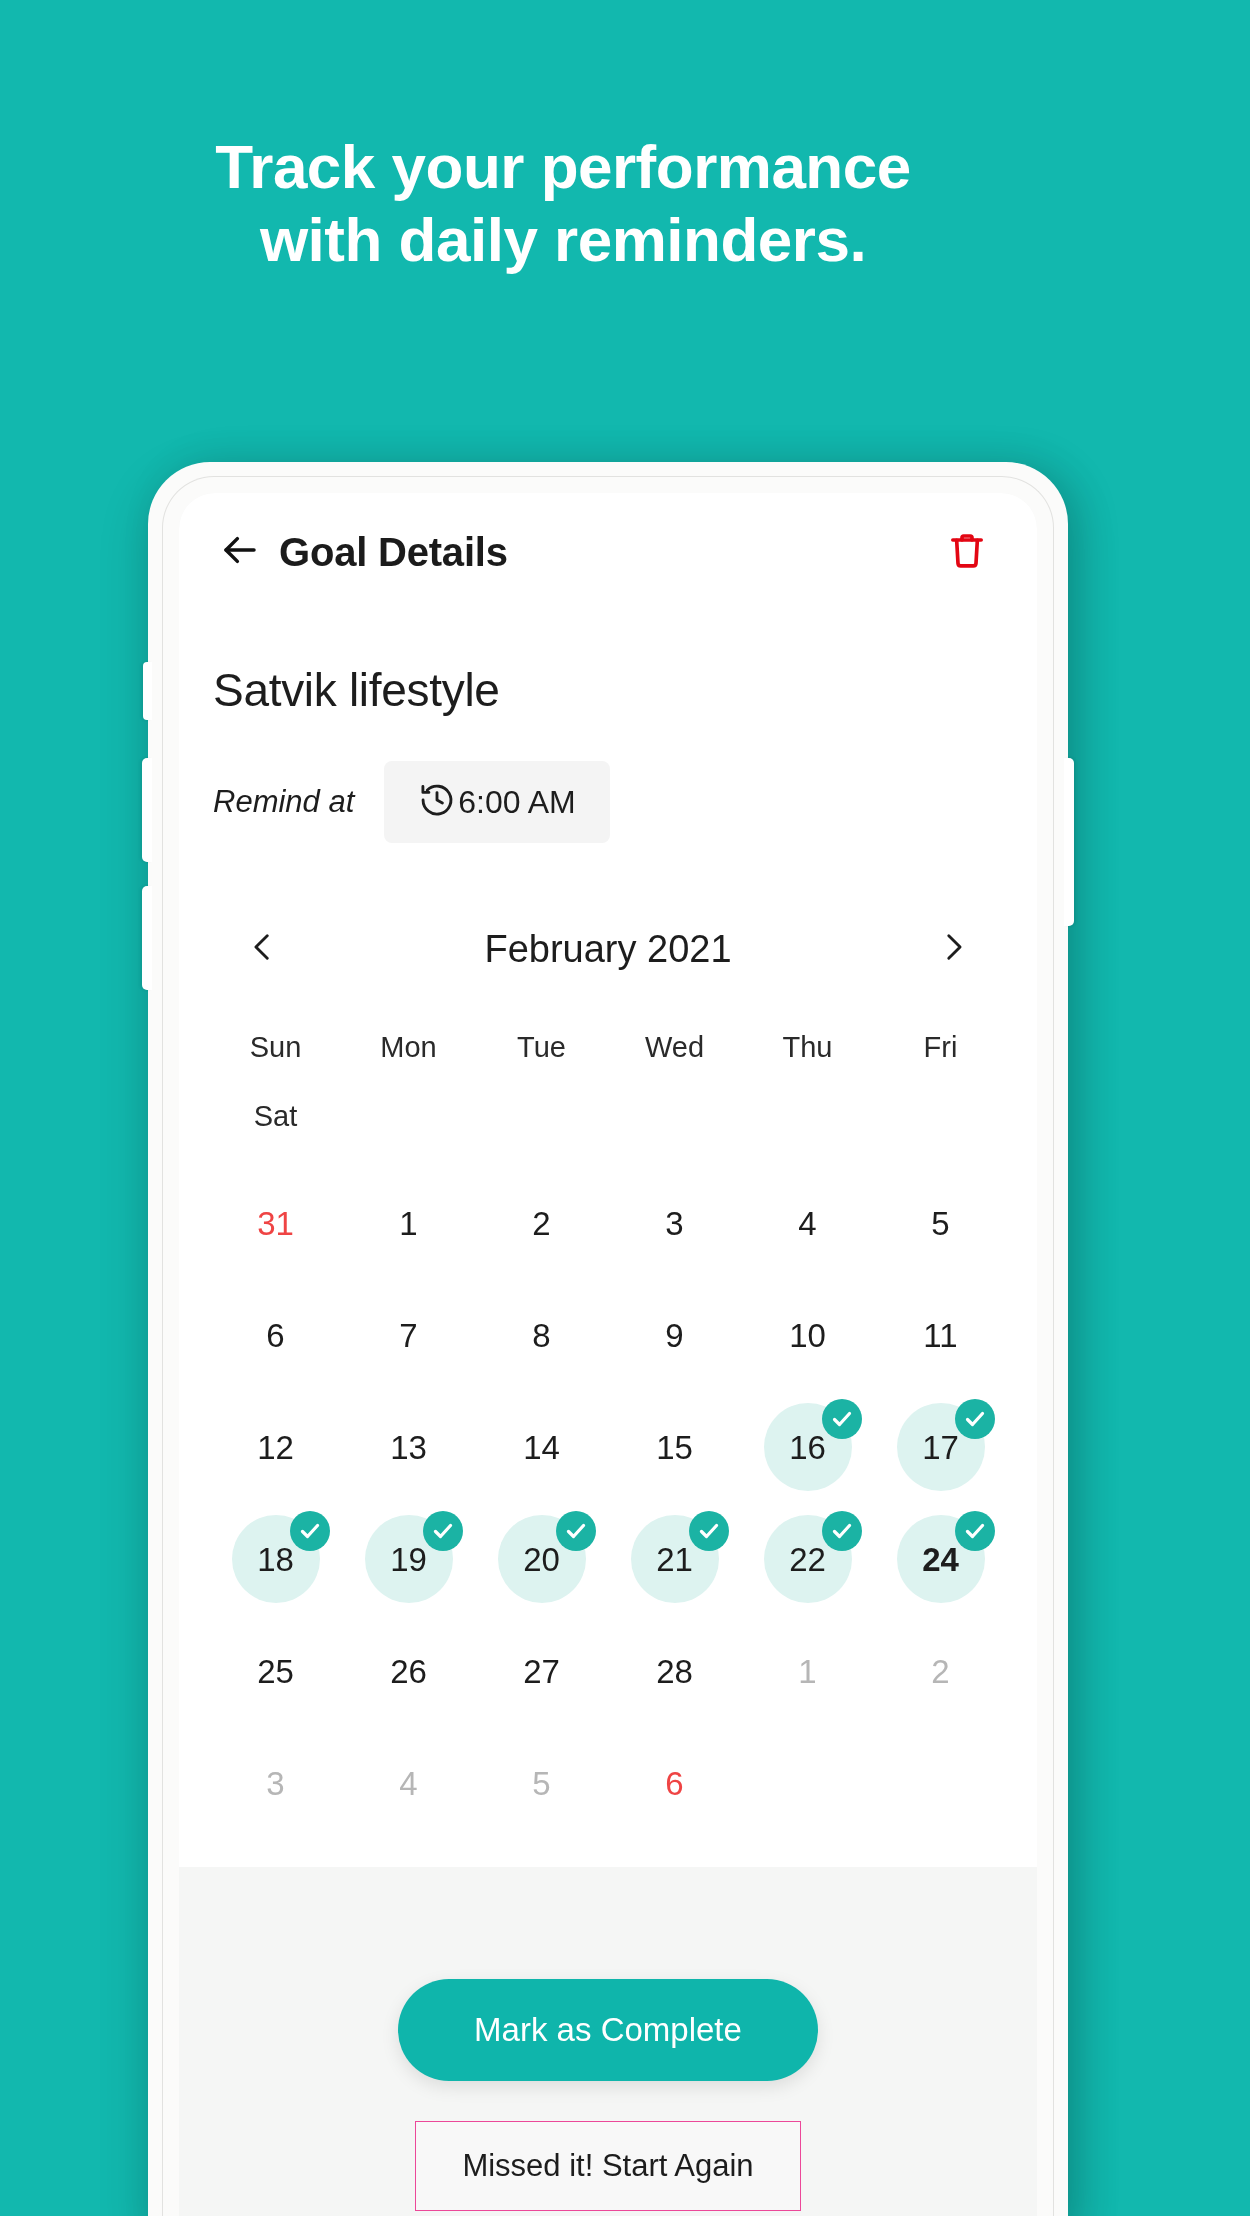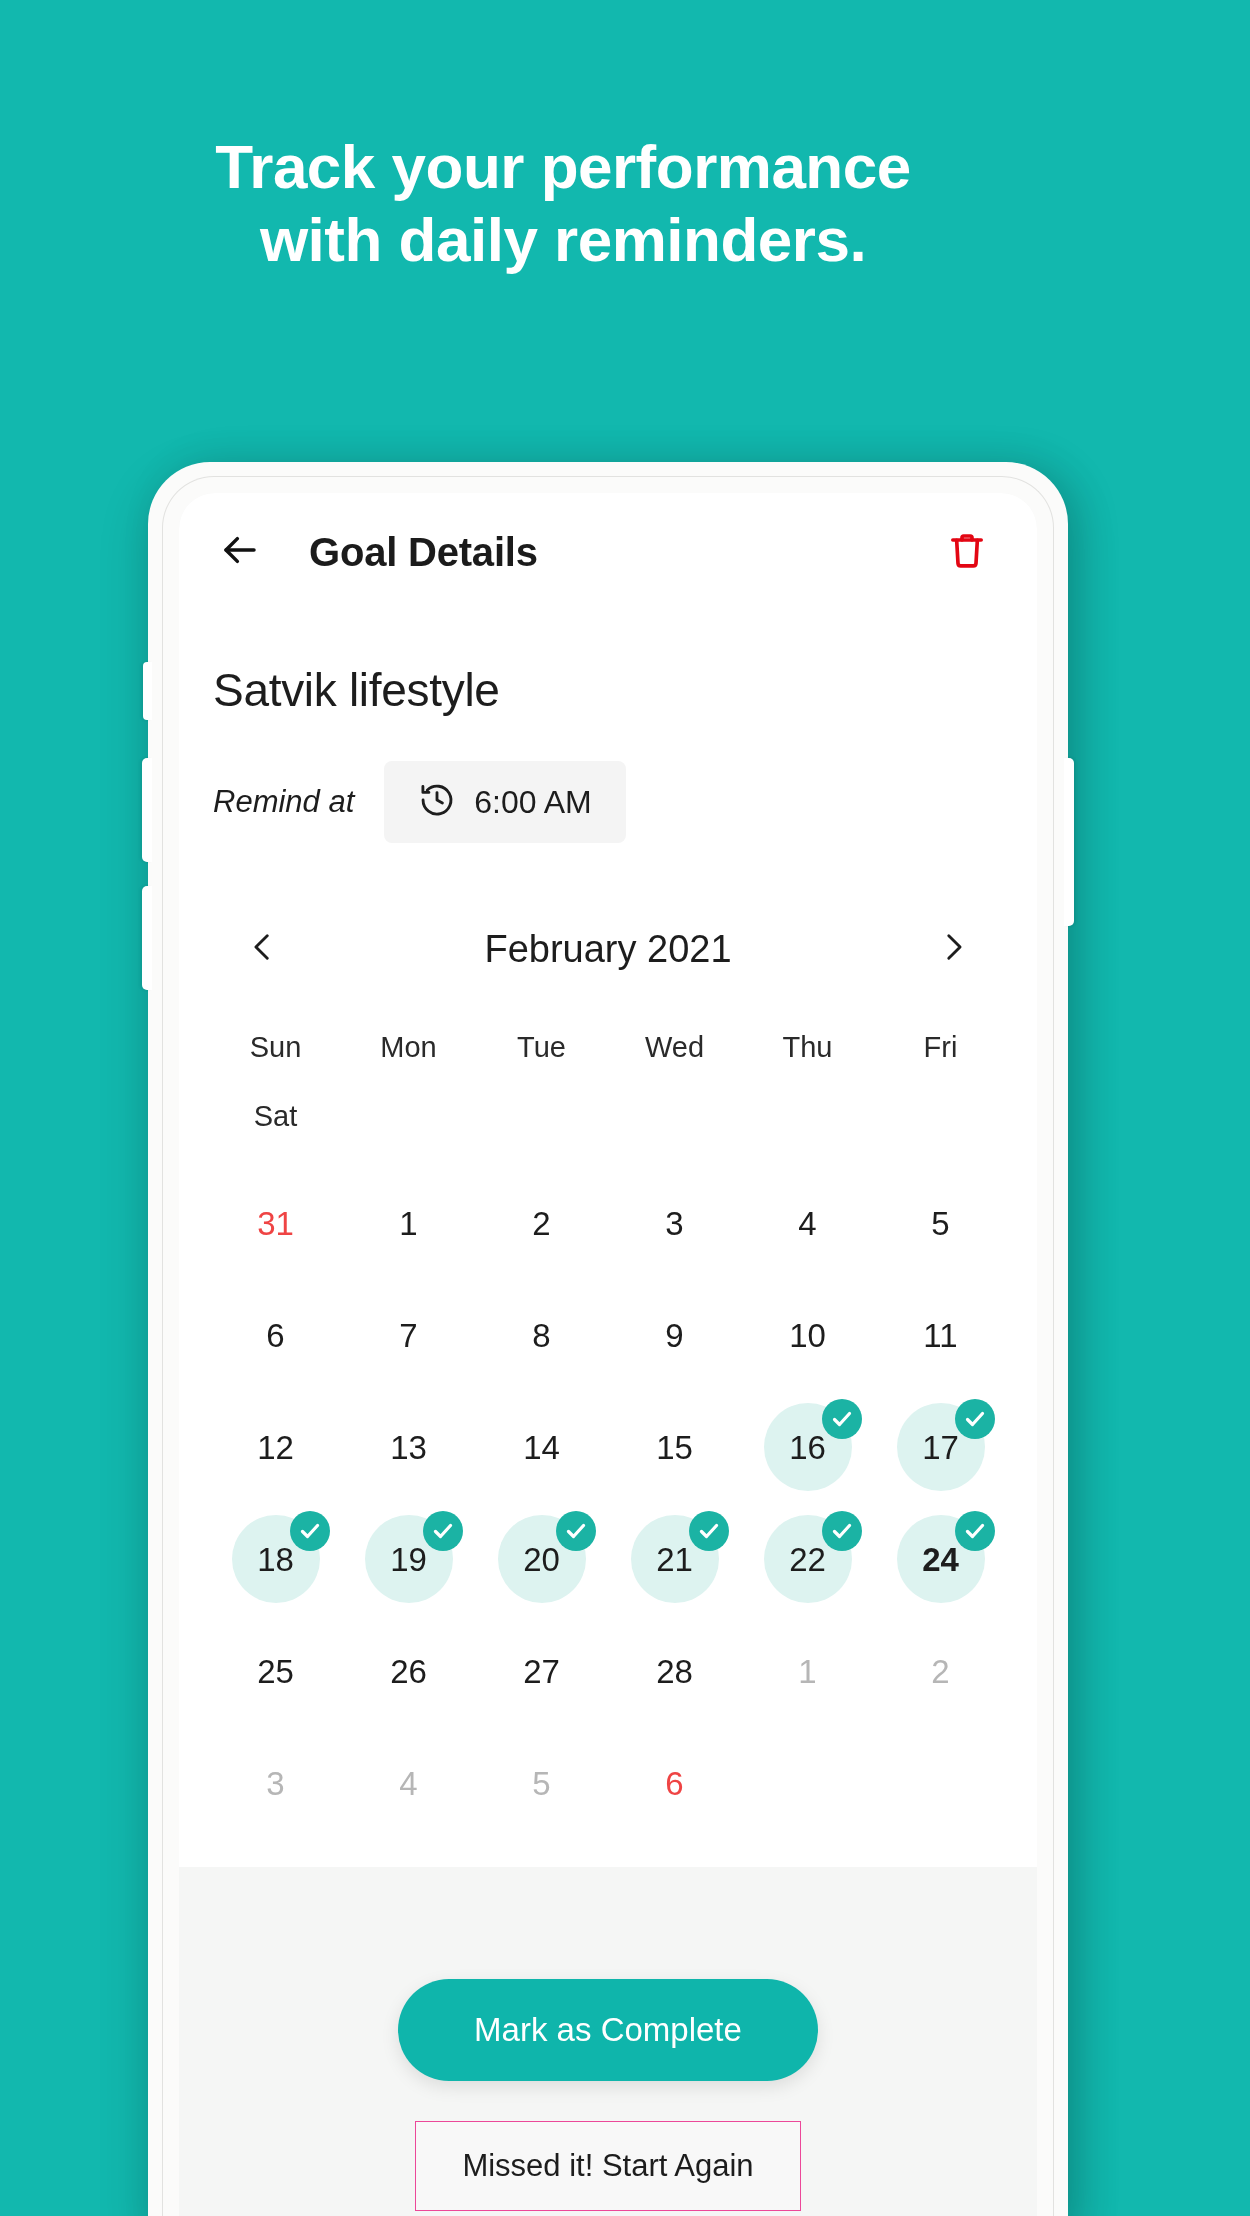--- a/index.html
+++ b/index.html
@@ -94,21 +94,21 @@
   .back-btn {
     width: 62px; height: 62px;
     display: flex; align-items: center; justify-content: center;
     cursor: pointer;
   }
   .appbar-title {
     flex: 1;
     font-size: 40px;
     font-weight: 700;
     color: #1b1b1b;
-    margin-left: 38px;
+    margin-left: 8px;
     letter-spacing: -0.2px;
   }
   .trash-btn {
     width: 56px; height: 56px;
     display: flex; align-items: center; justify-content: center;
     cursor: pointer;
   }
 
   
   .goal-title {
@@ -128,21 +128,21 @@
   .remind-label {
     font-size: 31px;
     color: #1d1d1d;
     font-weight: 400;
     font-style: italic;
   }
   .remind-chip {
     margin-left: 30px;
     display: flex;
     align-items: center;
-    gap: 18px;
+    gap: 2px;
     background: #f4f4f4;
     border-radius: 8px;
     padding: 20px 34px;
     cursor: pointer;
   }
   .remind-time {
     font-size: 32px;
     color: #1d1d1d;
   }
 

